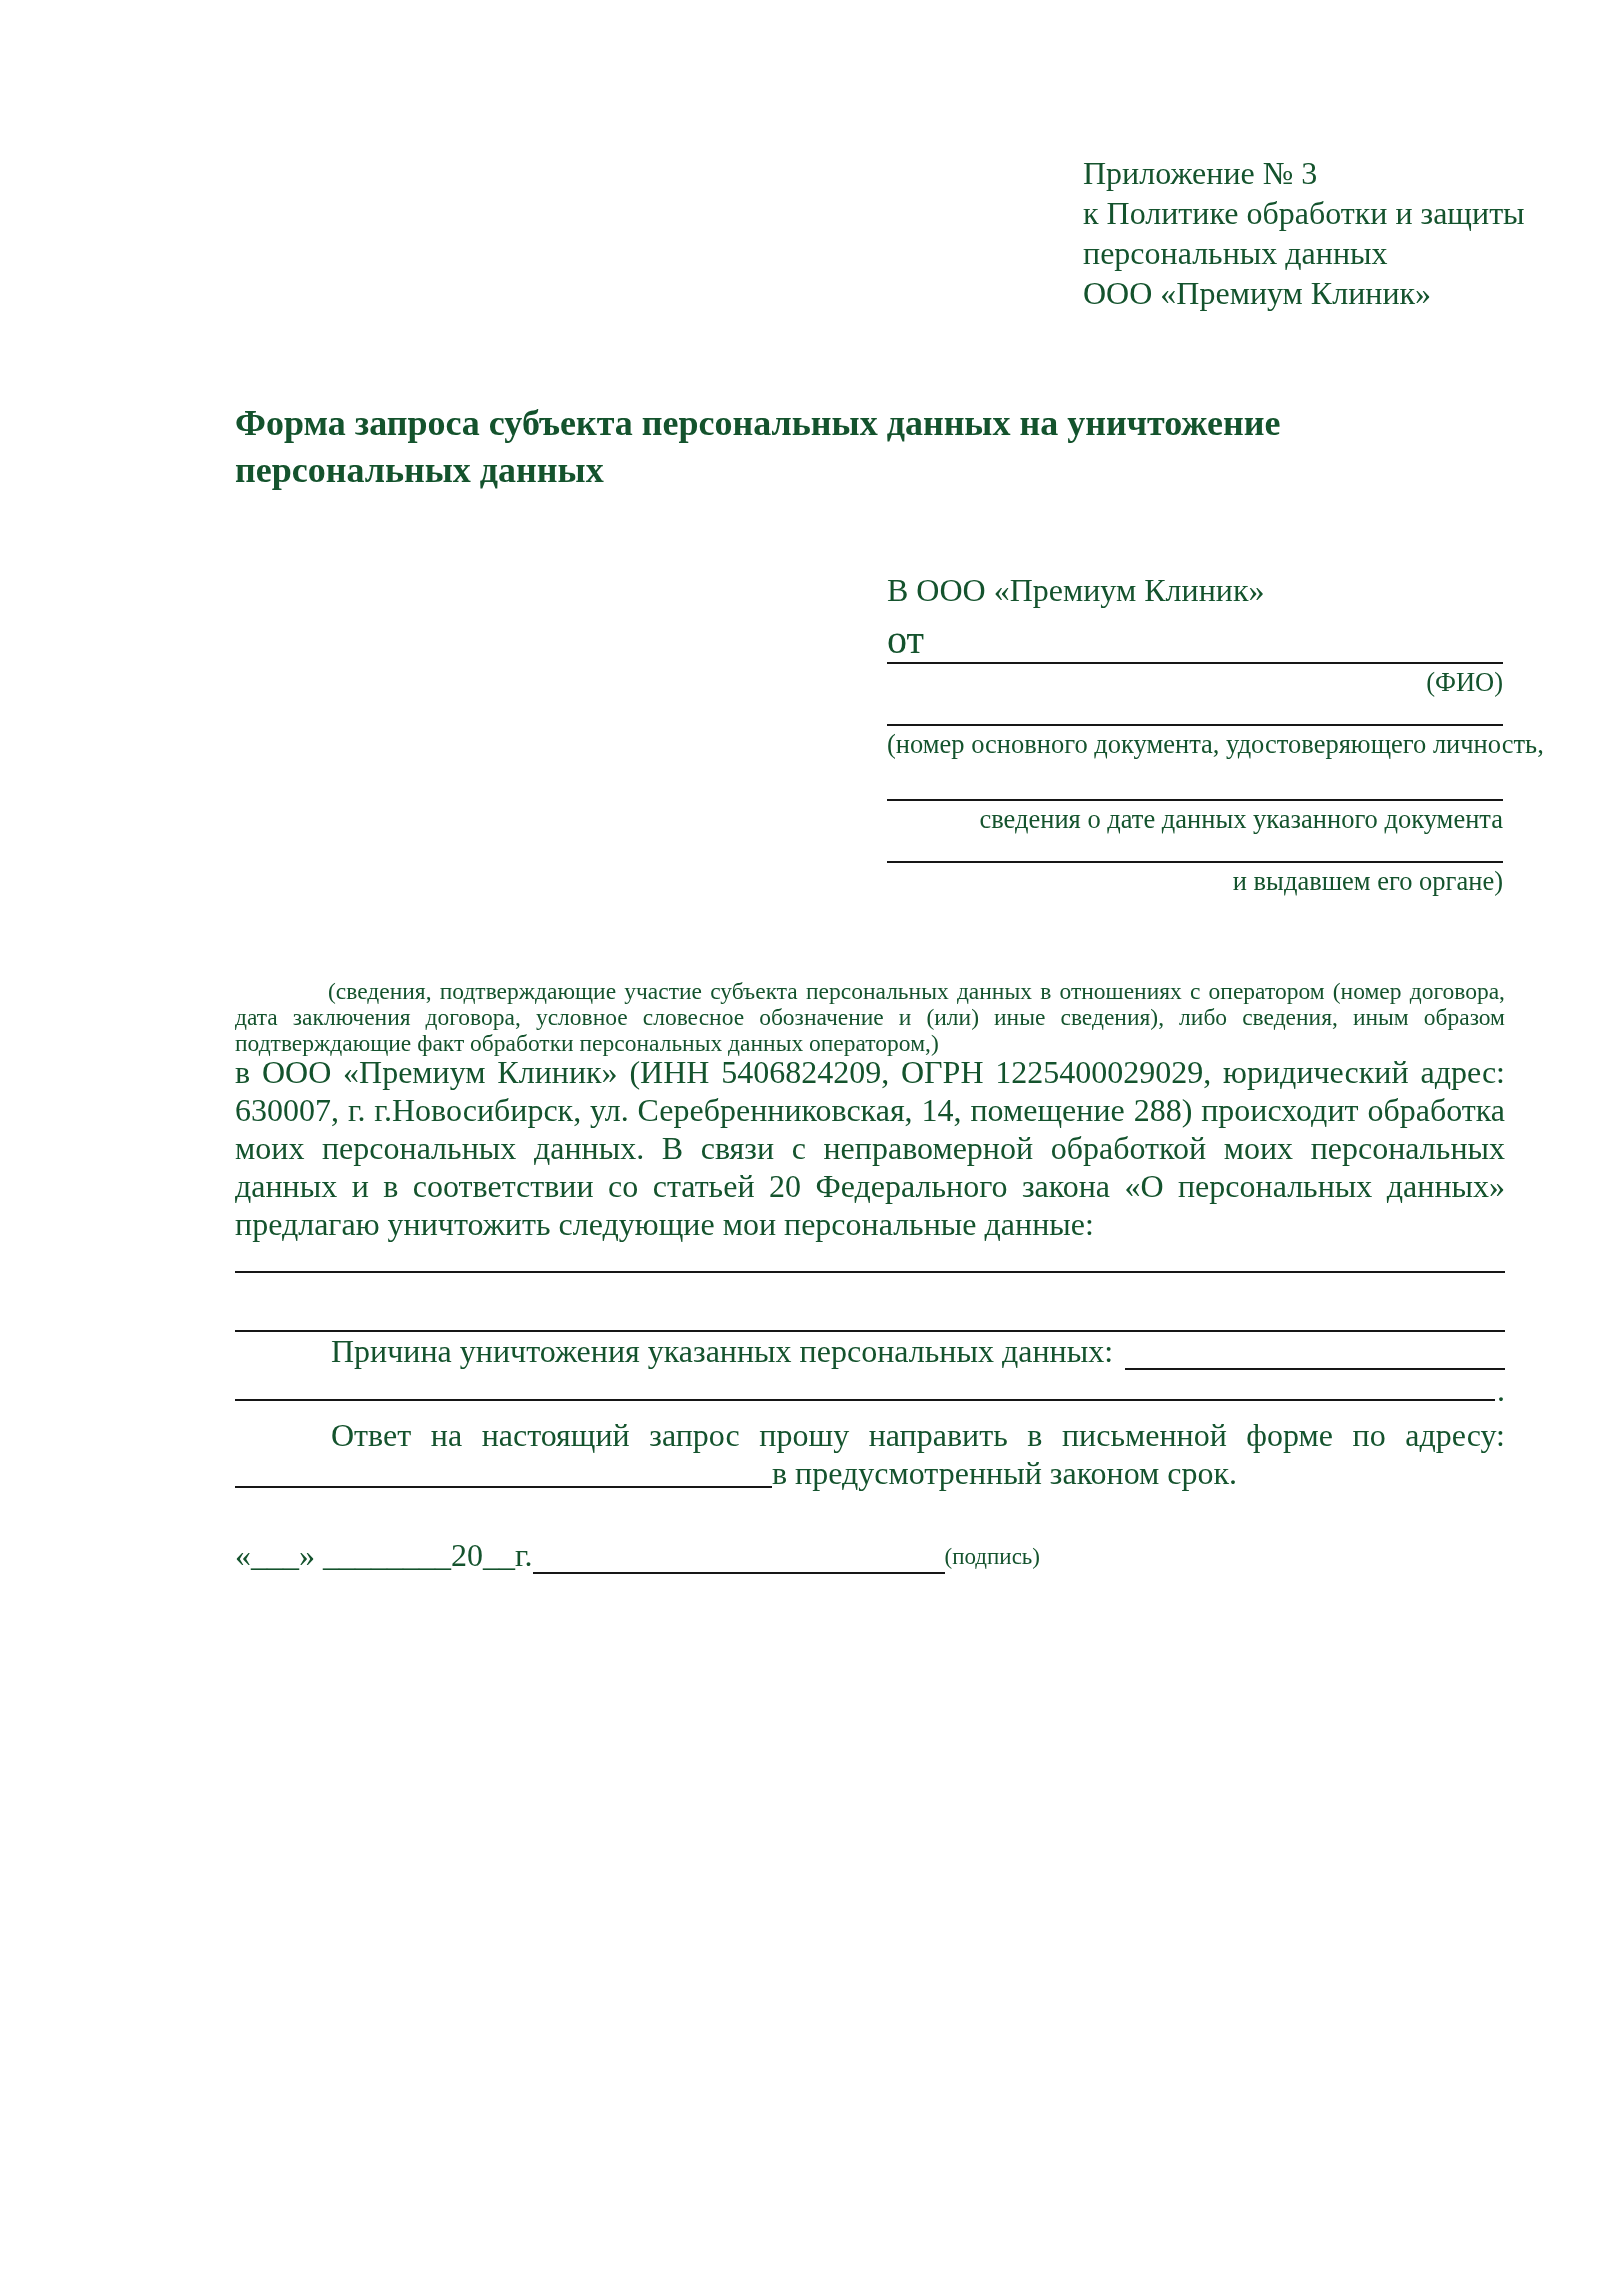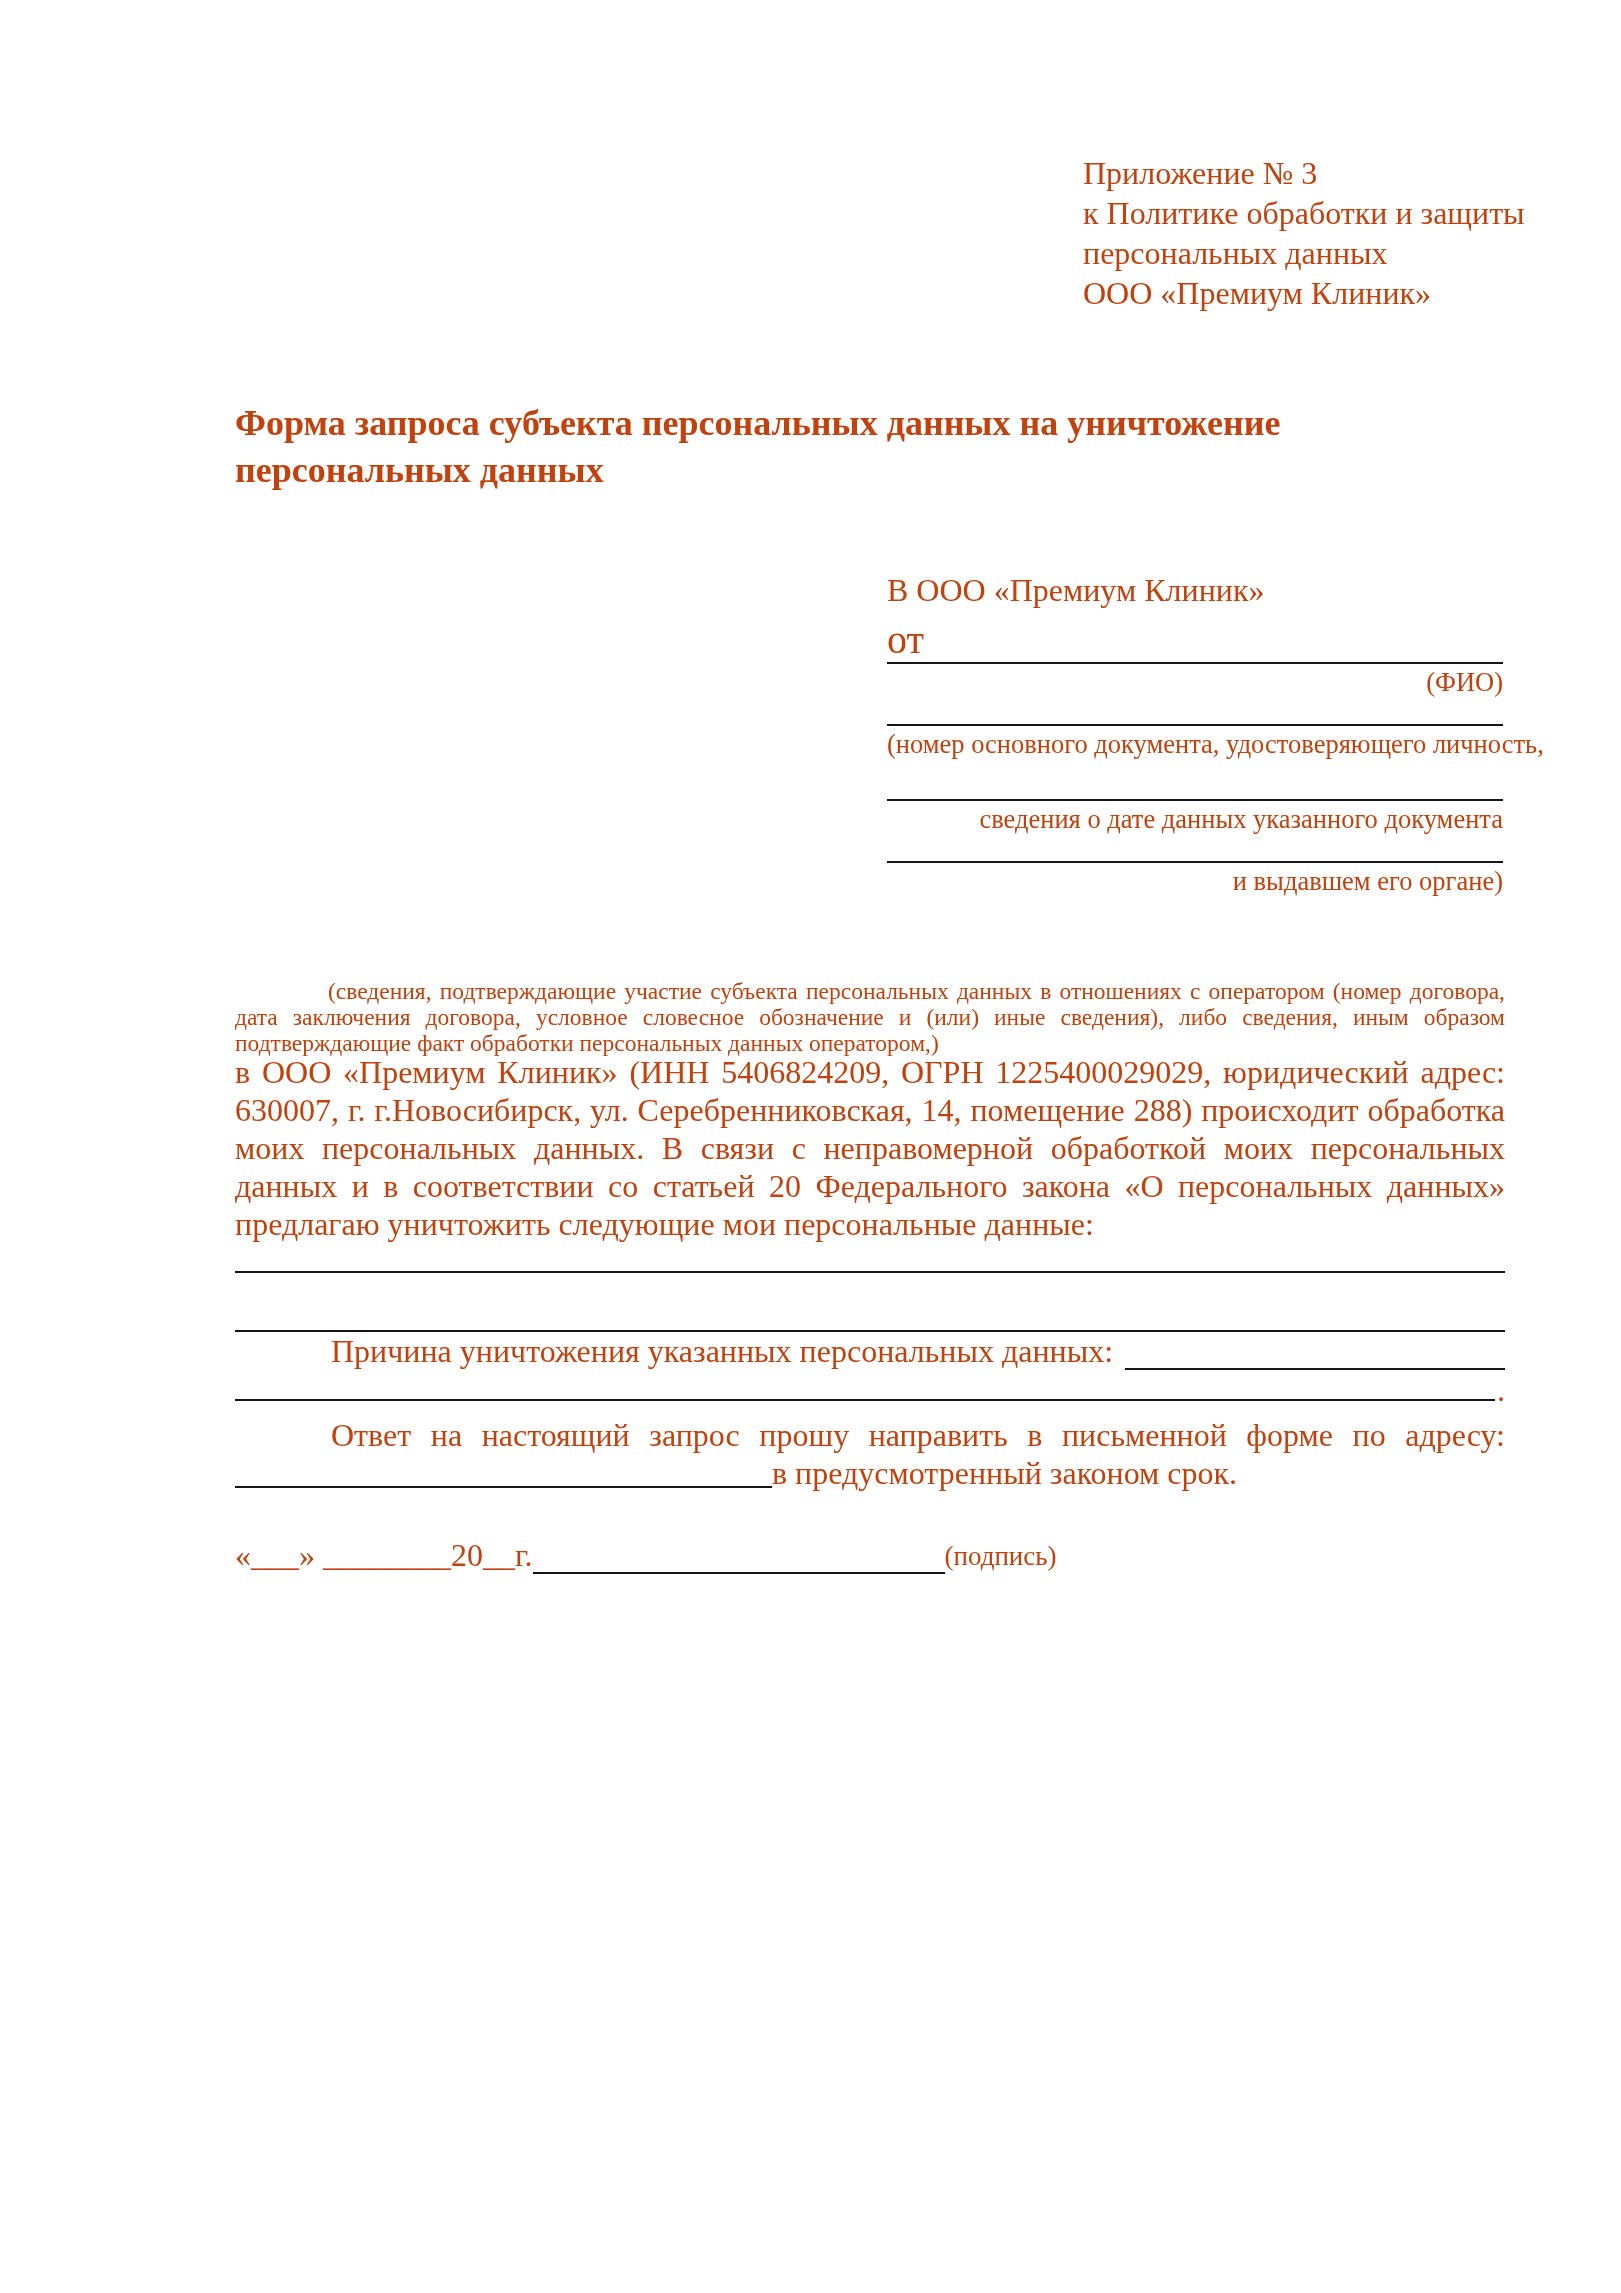--- a/index.html
+++ b/index.html
@@ -2,21 +2,21 @@
 <html><head>
 <meta charset="utf-8">
 <style>
   html,body{margin:0;padding:0;background:#ffffff;}
   .page{
     position:relative;
     width:1621px;
     height:2294px;
     background:#ffffff;
     font-family:"Liberation Serif","DejaVu Serif",serif;
-    color:#c2410c;
+    color:#14532d;
     overflow:hidden;
   }
   .abs{position:absolute;}
 
   
   .header-block{left:1083px;top:153px;font-size:32px;line-height:40px;white-space:nowrap;}
 
   
   .title{left:235px;top:400px;width:1270px;font-weight:bold;font-size:36px;line-height:47px;}
 
@@ -51,21 +51,21 @@
   .response{left:235px;top:1417px;width:1270px;font-size:32px;line-height:37px;text-align:justify;text-align-last:justify;text-indent:96px;}
 
   .resp-tail{left:235px;top:1455px;width:1270px;display:flex;font-size:32px;line-height:37px;}
   .resp-tail .fill{width:537px;height:31px;border-bottom:2.9px solid #161616;}
   .resp-tail .txt{white-space:nowrap;}
 
   .footer-row{left:235px;top:1535px;width:1270px;display:flex;justify-content:flex-start;font-size:32px;height:43px;line-height:41px;}
   .footer-row .date{white-space:nowrap;}
   .sig-group{display:flex;margin-right:35px;}
   .sig-group .fill{width:412px;height:37px;border-bottom:2.9px solid #161616;}
-  .sig-group .cap{font-size:27px;line-height:43px;white-space:nowrap;}
+  .sig-group .cap{font-size:23px;line-height:43px;white-space:nowrap;}
 </style>
 </head>
 <body>
 
 <div class="page">
 
   <div class="abs header-block">
     <div>Приложение № 3</div>
     <div>к Политике обработки и защиты</div>
     <div>персональных данных</div>

